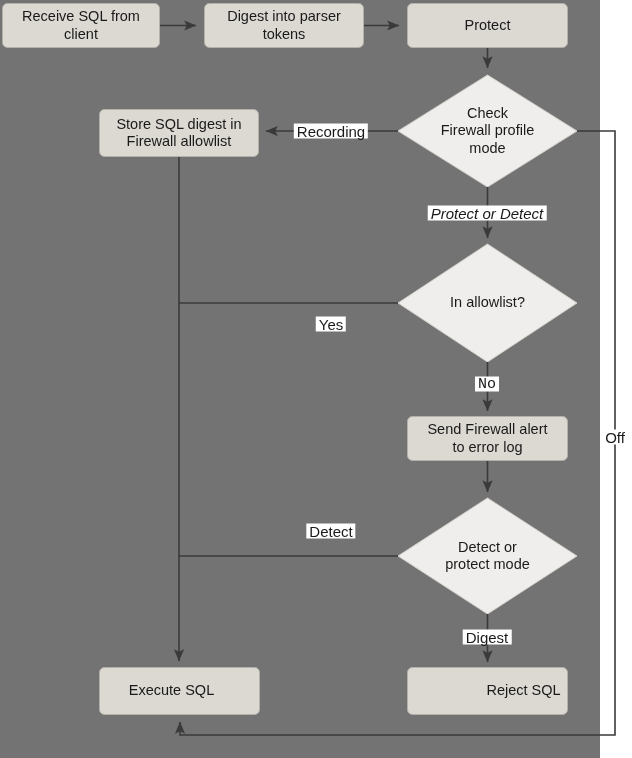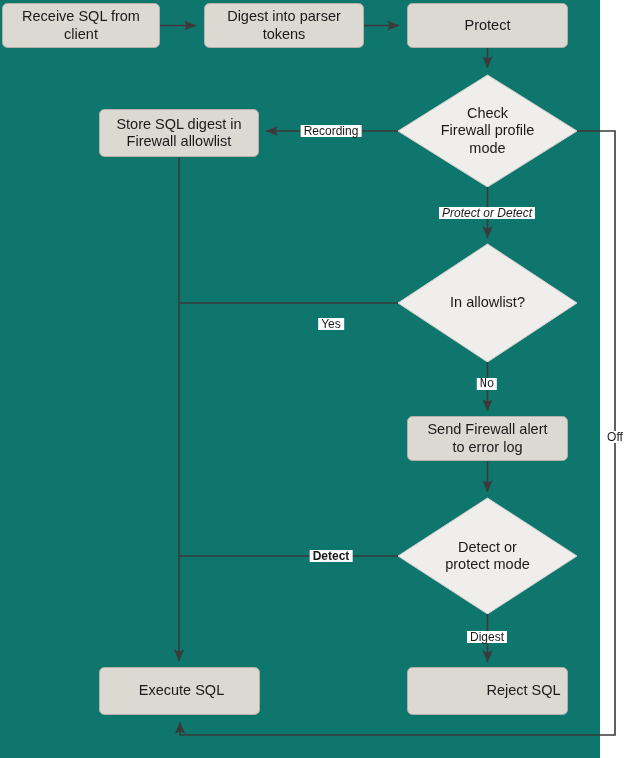--- a/index.html
+++ b/index.html
@@ -10,21 +10,21 @@
   body {
     width: 632px;
     height: 758px;
     font-family: "Liberation Sans", sans-serif;
     overflow: hidden;
   }
   #diagram-root {
     position: relative;
     width: 600px;
     height: 758px;
-    background: #0f766e;
+    background: #737373;
   }
   #flow-svg {
     position: absolute;
     top: 0;
     left: 0;
     width: 632px;
     height: 758px;
   }
   .node-label {
     position: absolute;
@@ -34,21 +34,21 @@
     text-align: center;
     color: #1a1a1a;
     font-size: 14.5px;
     line-height: 1.18;
     pointer-events: none;
     white-space: pre-line;
   }
   .edge-label {
     position: absolute;
     color: #1a1a1a;
-    font-size: 12px;
+    font-size: 15px;
     line-height: 1;
     background: #ffffff;
     padding: 0 3px;
     white-space: nowrap;
     transform: translate(-50%, -50%);
     text-align: center;
   }
 </style>
 </head>
 <body>
@@ -128,31 +128,31 @@
 mode</div>
 
   <div class="node-label" style="left:408px; top:288px; width:159px; height:30px;">In allowlist?</div>
 
   <div class="node-label" style="left:407px; top:416px; width:161px; height:45px;">Send Firewall alert
 to error log</div>
 
   <div class="node-label" style="left:408px; top:537px; width:159px; height:38px;">Detect or
 protect mode</div>
 
-  <div class="node-label" style="left:101px; top:667px; width:161px; height:48px;">Execute SQL</div>
+  <div class="node-label" style="left:91px; top:667px; width:161px; height:48px;">Execute SQL</div>
 
   <div class="node-label" style="left:407px; top:667px; width:161px; height:48px;padding-left:36px;">Reject SQL</div>
 
   <div class="edge-label" style="left:331px; top:131px;">Recording</div>
 
   <div class="edge-label" style="left:615px; top:437px;">Off</div>
 
   <div class="edge-label" style="left:487px; top:213px;font-style:italic;">Protect or Detect</div>
 
   <div class="edge-label" style="left:331px; top:303px;margin-top:21px;">Yes</div>
 
   <div class="edge-label" style="left:487px; top:384px;font-family:Liberation Mono, monospace;">No</div>
 
-  <div class="edge-label" style="left:331px; top:556px;font-weight:bold;">Detect</div>
+  <div class="edge-label" style="left:331px; top:531px;">Detect</div>
 
   <div class="edge-label" style="left:487px; top:637px;">Digest</div>
 
 </div>
 
 </body></html>

